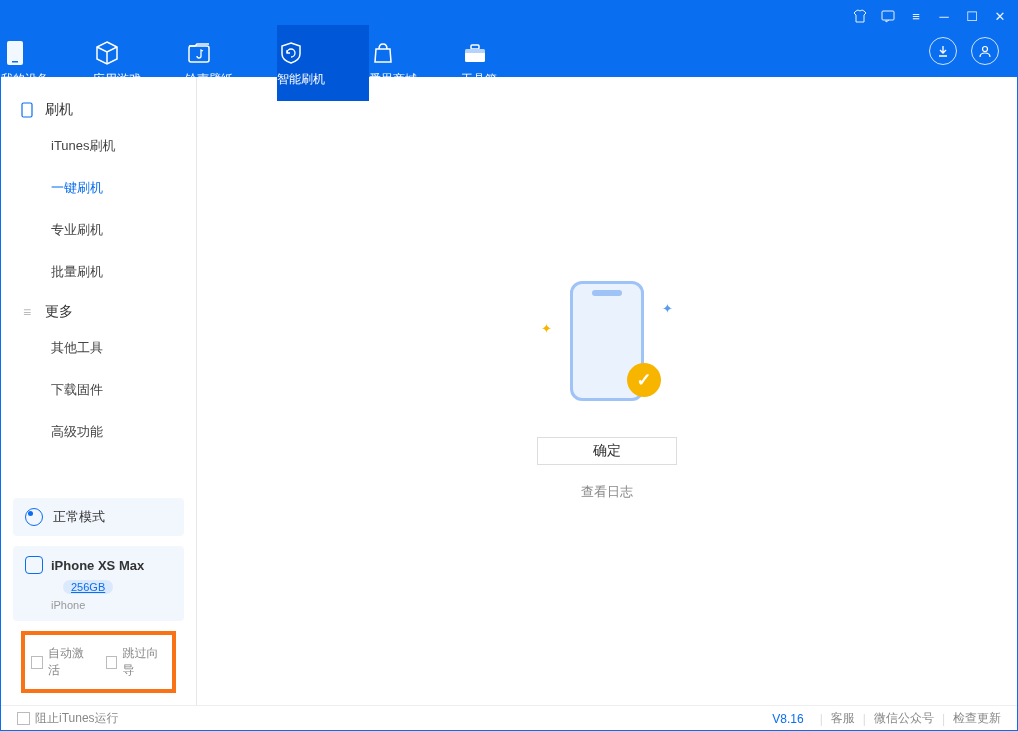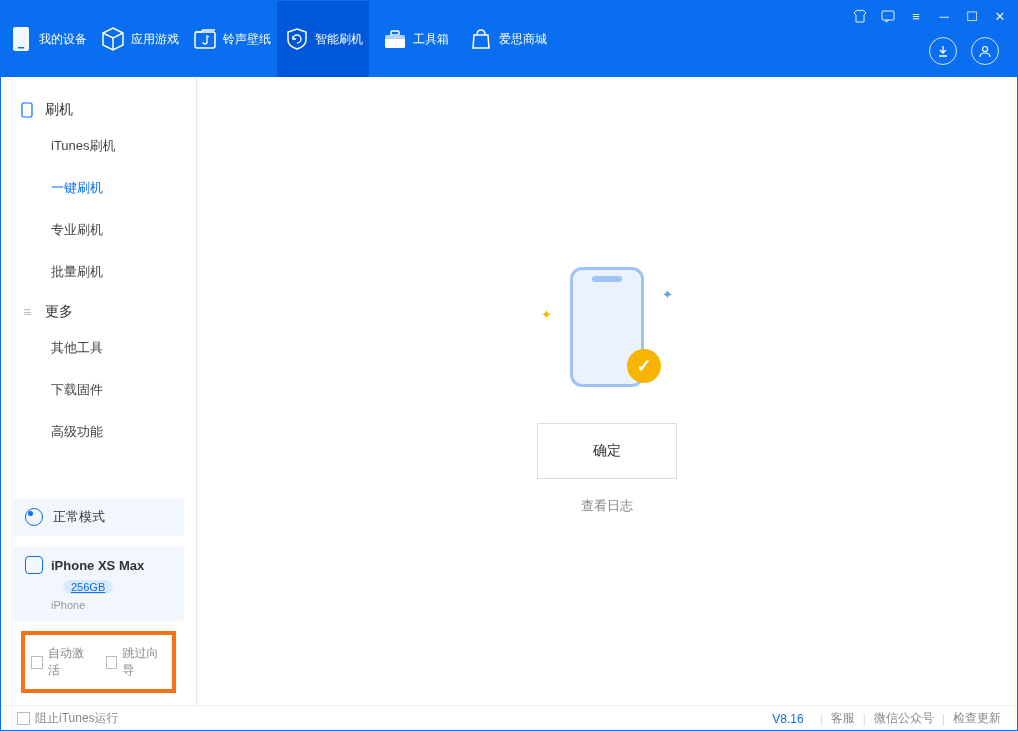--- a/index.html
+++ b/index.html
@@ -7,21 +7,21 @@
 
 
 .header { background: #0a6ef0; height: 76px; display: flex; align-items: center; position: relative; }
 .logo-area { display: flex; align-items: center; padding-left: 22px; width: 196px; }
 .logo-icon { width: 38px; height: 38px; border: 2.5px solid #fff; border-radius: 50%; display: flex; align-items: center; justify-content: center; color: #fff; font-size: 20px; font-weight: bold; }
 .logo-text { margin-left: 10px; color: #fff; }
 .logo-text .cn { font-size: 19px; font-weight: 500; letter-spacing: 1px; }
 .logo-text .en { font-size: 11px; opacity: 0.9; letter-spacing: 0.5px; }
 
 .nav-tabs { display: flex; height: 100%; }
-.nav-tab { width: 92px; height: 100%; display: flex; flex-direction: row; align-items: center; justify-content: center; color: #fff; cursor: pointer; gap: 4px; }
+.nav-tab { width: 92px; height: 100%; display: flex; flex-direction: column; justify-content: center; color: #fff; cursor: pointer; gap: 4px; margin-top: 24px; }
 .nav-tab.active { background: #0058d8; }
 .nav-tab .icon { width: 28px; height: 28px; display: flex; align-items: center; justify-content: center; }
 .nav-tab .label { font-size: 12px; }
 
 .ctrl-icons { position: absolute; right: 8px; top: 6px; display: flex; gap: 10px; color: #fff; }
 .ctrl-icons span { width: 18px; height: 18px; display: flex; align-items: center; justify-content: center; font-size: 13px; cursor: pointer; opacity: 0.9; }
 
 .user-icons { position: absolute; right: 18px; bottom: 12px; display: flex; gap: 14px; }
 .circle-btn { width: 28px; height: 28px; border: 1.5px solid rgba(255,255,255,0.8); border-radius: 50%; display: flex; align-items: center; justify-content: center; color: #fff; cursor: pointer; }
 
@@ -55,21 +55,21 @@
 .main { flex: 1; position: relative; display: flex; flex-direction: column; align-items: center; justify-content: center; }
 .illus { width: 120px; height: 130px; position: relative; margin-bottom: 26px; }
 .phone { width: 74px; height: 120px; border: 3px solid #9fc3f6; border-radius: 12px; background: #eaf2fd; margin: 0 auto; position: relative; }
 .phone::before { content: ""; position: absolute; top: 6px; left: 50%; transform: translateX(-50%); width: 30px; height: 6px; background: #9fc3f6; border-radius: 3px; }
 .check-badge { position: absolute; right: 6px; bottom: 14px; width: 34px; height: 34px; background: #f8b500; border-radius: 50%; display: flex; align-items: center; justify-content: center; color: #fff; font-size: 18px; font-weight: bold; }
 .spark1, .spark2 { position: absolute; color: #f8b500; font-size: 13px; }
 .spark1 { left: -6px; top: 40px; }
 .spark2 { right: -6px; top: 20px; color: #5b9bf0; }
 
 .success-text { font-size: 18px; color: #333; margin-bottom: 30px; }
-.ok-btn { width: 140px; height: 56px; border: 1px solid #ddd; background: #fff; font-size: 14px; color: #333; cursor: pointer; margin-bottom: 18px; }
+.ok-btn { width: 140px; height: 28px; border: 1px solid #ddd; background: #fff; font-size: 14px; color: #333; cursor: pointer; margin-bottom: 18px; }
 .log-link { font-size: 13px; color: #888; cursor: pointer; }
 
 
 .footer { height: 26px; border-top: 1px solid #eee; display: flex; align-items: center; padding: 12px 16px; font-size: 12px; color: #888; }
 .footer .left { display: flex; align-items: center; gap: 6px; }
 .footer .right { margin-left: auto; display: flex; align-items: center; gap: 8px; }
 .footer .sep { color: #ddd; }
 .footer .ver { color: #0a6ef0; margin-right: 8px; }
 .footer a { color: #888; cursor: pointer; }
 </style>
@@ -111,36 +111,36 @@
           <svg width="26" height="26" viewBox="0 0 26 26">
             <path d="M13 3 L22 6 L22 14 Q22 20 13 23 Q4 20 4 14 L4 6 Z" fill="none" stroke="#fff" stroke-width="1.5"></path>
             <path d="M9 13 A4 4 0 1 1 13 17" fill="none" stroke="#fff" stroke-width="1.3"></path>
             <path d="M9 10 L9 13 L12 13" fill="none" stroke="#fff" stroke-width="1.3"></path>
           </svg>
         </div>
       <div class="label">智能刷机</div>
     </div>
     <div class="nav-tab">
       <div class="icon">
+          <svg width="24" height="24" viewBox="0 0 24 24">
+            <path d="M5 8 L19 8 L20 21 L4 21 Z" fill="none" stroke="#fff" stroke-width="1.5"></path>
+            <path d="M8 8 Q8 3 12 3 Q16 3 16 8" fill="none" stroke="#fff" stroke-width="1.5"></path>
+          </svg>
+        </div>
+      <div class="label">爱思商城</div>
+    </div>
+    <div class="nav-tab">
+      <div class="icon">
           <svg width="26" height="22" viewBox="0 0 26 22">
             <rect x="3" y="7" width="20" height="13" rx="1.5" fill="#fff"></rect>
             <rect x="9" y="3" width="8" height="4" rx="1" fill="none" stroke="#fff" stroke-width="1.5"></rect>
             <rect x="3" y="7" width="20" height="4" fill="#0a6ef0" opacity="0.3"></rect>
           </svg>
         </div>
       <div class="label">工具箱</div>
-    </div>
-    <div class="nav-tab">
-      <div class="icon">
-          <svg width="24" height="24" viewBox="0 0 24 24">
-            <path d="M5 8 L19 8 L20 21 L4 21 Z" fill="none" stroke="#fff" stroke-width="1.5"></path>
-            <path d="M8 8 Q8 3 12 3 Q16 3 16 8" fill="none" stroke="#fff" stroke-width="1.5"></path>
-          </svg>
-        </div>
-      <div class="label">爱思商城</div>
     </div>
   </div>
 
   <div class="ctrl-icons">
     <span>
         <svg width="14" height="14" viewBox="0 0 14 14">
           <path d="M3 2 L5 1 L7 2 L9 1 L11 2 L13 4 L11 6 L11 13 L3 13 L3 6 L1 4 Z" fill="none" stroke="#fff" stroke-width="1"></path>
         </svg>
       </span>
     <span>

